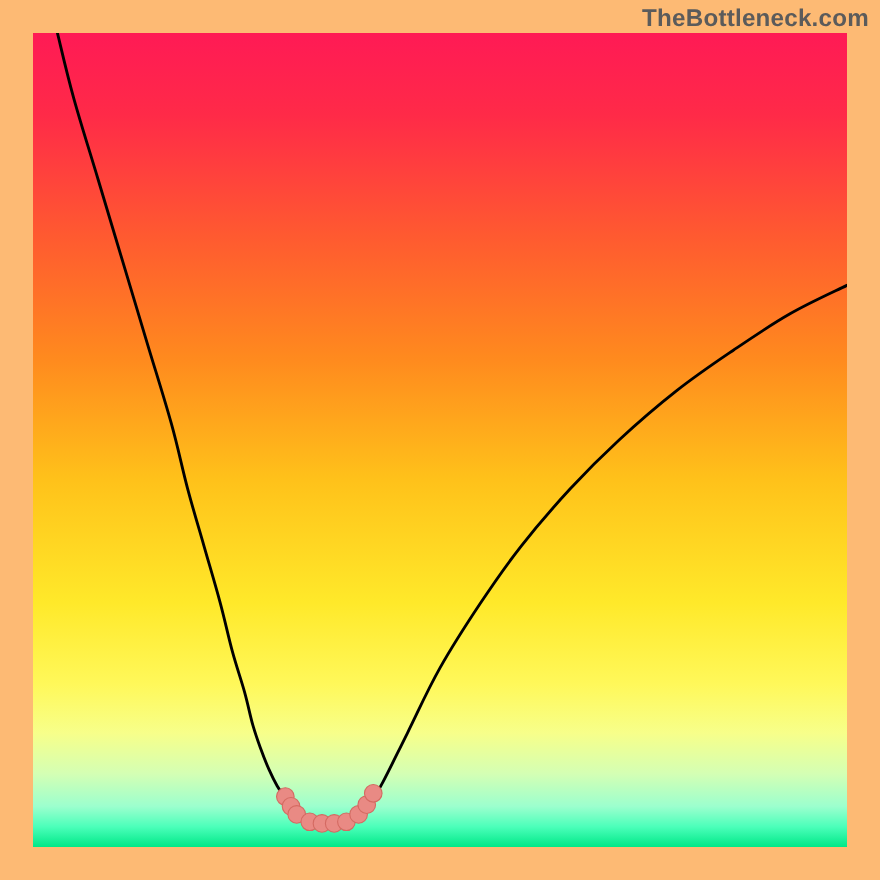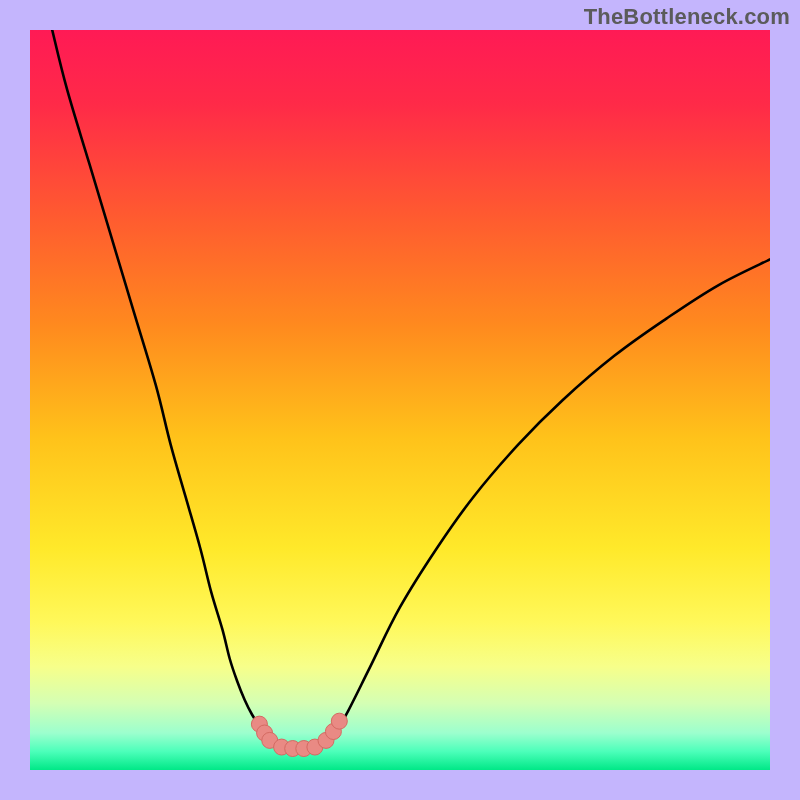--- a/index.html
+++ b/index.html
@@ -7,21 +7,21 @@
     padding: 0;
     width: 800px;
     height: 800px;
     background: #000000;
     overflow: hidden;
   }
   .outer {
     position: relative;
     width: 800px;
     height: 800px;
-    background: #c4b5fd;
+    background: #fdba74;
   }
   .watermark {
     position: absolute;
     top: 4px;
     right: 10px;
     font-family: Arial, Helvetica, sans-serif;
     font-size: 22px;
     font-weight: 600;
     color: #5b5b5b;
     z-index: 10;

